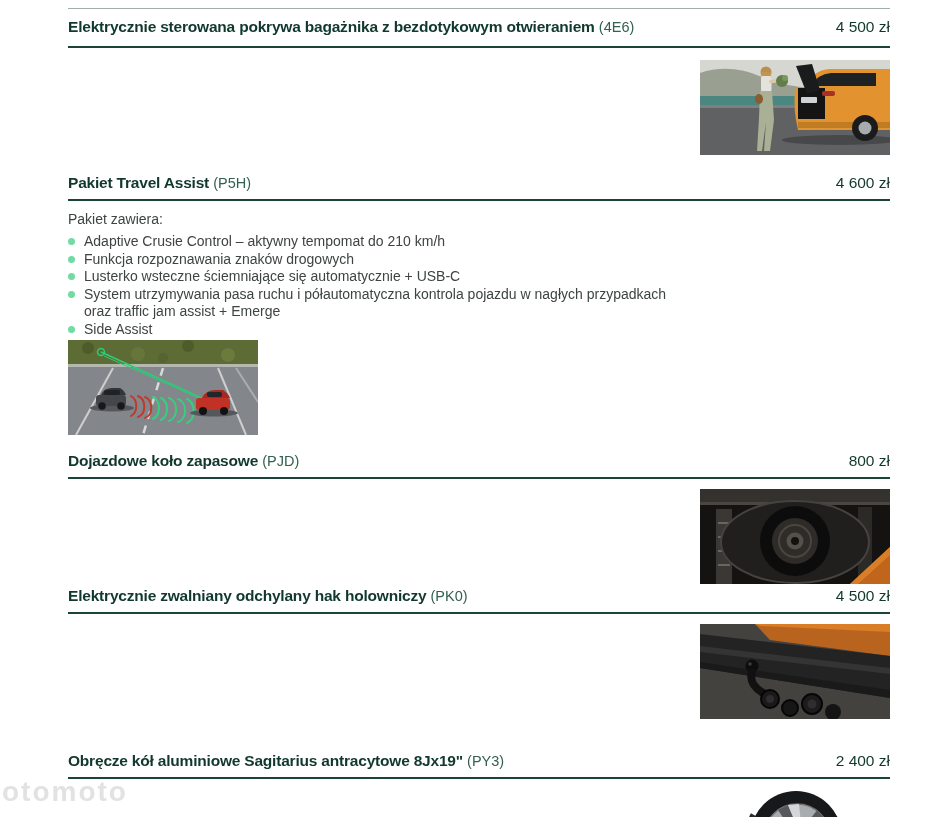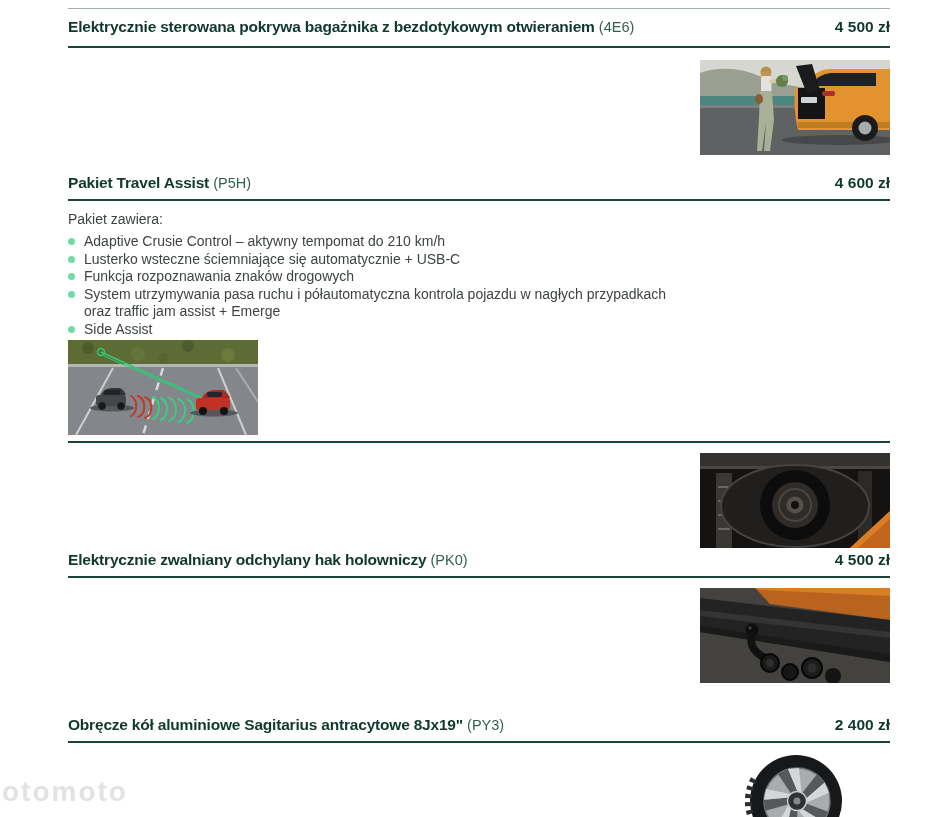--- a/index.html
+++ b/index.html
@@ -7,21 +7,21 @@
     width:950px;height:817px;background:#ffffff;position:relative;overflow:hidden;
     font-family:"Liberation Sans",sans-serif;
     -webkit-font-smoothing:antialiased;
   }
   .page{position:relative;padding:8px 60px 0 68px;}
   .rule-thin{border-top:1px solid #9fb0aa;height:0;}
   .rule{border-top:2px solid #1a443a;height:0;}
   .hrow{display:flex;justify-content:space-between;align-items:baseline;}
   .htitle{font-size:15.5px;font-weight:bold;color:var(--heading,#11382e);letter-spacing:-0.2px;line-height:20px;}
   .code{font-weight:400;font-size:14.5px;color:#33604f;letter-spacing:0;}
-  .price{font-size:15.5px;font-weight:bold;color:var(--heading,#11382e);white-space:nowrap;line-height:20px;}
+  .price{font-size:15.5px;font-weight:normal;color:var(--heading,#11382e);white-space:nowrap;line-height:20px;}
   .media{width:190px;margin-left:auto;display:block;}
   .h1row{margin-top:8px}
   .rule1{margin-top:9px}
   .media1{margin-top:12px;height:95px}
   .h2row{margin-top:18px}
   .rule2{margin-top:6px}
   .detail{display:flex;justify-content:space-between;margin-top:8px;flex-direction:column;}
   .detail-left{width:620px;font-size:14px;color:#3e4442;}
   .lead{line-height:17px;margin:2px 0 0;}
   ul.bullets{list-style:none;margin:5px 0 0;padding:0;}
@@ -95,22 +95,22 @@
     </div>
     <div class="price">4 600 zł</div>
   </div>
   <div class="rule rule2"></div>
 
   <div class="detail">
     <div class="detail-left">
       <p class="lead">Pakiet zawiera:</p>
       <ul class="bullets">
         <li><span class="dot"></span><span>Adaptive Crusie Control – aktywny tempomat do 210 km/h</span></li>
+        <li><span class="dot"></span><span>Funkcja rozpoznawania znaków drogowych</span></li>
         <li><span class="dot"></span><span>Lusterko wsteczne ściemniające się automatycznie + USB-C</span></li>
-        <li><span class="dot"></span><span>Funkcja rozpoznawania znaków drogowych</span></li>
         <li><span class="dot"></span><span>System utrzymywania pasa ruchu i półautomatyczna kontrola pojazdu w nagłych przypadkach oraz traffic jam assist + Emerge</span></li>
         <li><span class="dot"></span><span>Side Assist</span></li>
       </ul>
     </div>
 
     <svg class="media2" viewBox="0 0 190 95">
       <rect width="190" height="95" fill="#83878b"></rect>
       <rect width="190" height="26" fill="#5c6c34"></rect>
       <circle cx="20" cy="8" r="6" fill="#4d5c2a"></circle>
       <circle cx="70" cy="14" r="7" fill="#66763a"></circle>
@@ -147,20 +147,27 @@
 
       <ellipse cx="146" cy="73" rx="24" ry="3.5" fill="#54585c"></ellipse>
       <rect x="128" y="58" width="34" height="12" rx="3" fill="#c23126"></rect>
       <path d="M134,58 Q138,50 147,50 L155,50 Q160,53 162,58 Z" fill="#a8291f"></path>
       <rect x="139" y="52" width="15" height="5" rx="2" fill="#22262a"></rect>
       <circle cx="135" cy="71" r="4" fill="#121212"></circle>
       <circle cx="156" cy="71" r="4" fill="#121212"></circle>
     </svg>
   </div>
 
+  <div class="hrow h3row">
+    <div class="htitle">
+      <span>Dojazdowe koło zapasowe</span>
+      <span class="code">(PJD)</span>
+    </div>
+    <div class="price">800 zł</div>
+  </div>
   <div class="rule rule3"></div>
 
   <svg class="media media3" viewBox="0 0 190 95">
     <rect width="190" height="95" fill="#151312"></rect>
     <rect width="190" height="14" fill="#34322e"></rect>
     <rect y="13" width="190" height="3" fill="#4a4742"></rect>
     <rect x="16" y="20" width="16" height="75" fill="#3a3835"></rect>
     <line x1="18" y1="34" x2="30" y2="34" stroke="#6a665f" stroke-width="2"></line>
     <line x1="18" y1="48" x2="30" y2="48" stroke="#6a665f" stroke-width="2"></line>
     <line x1="18" y1="62" x2="30" y2="62" stroke="#6a665f" stroke-width="2"></line>

